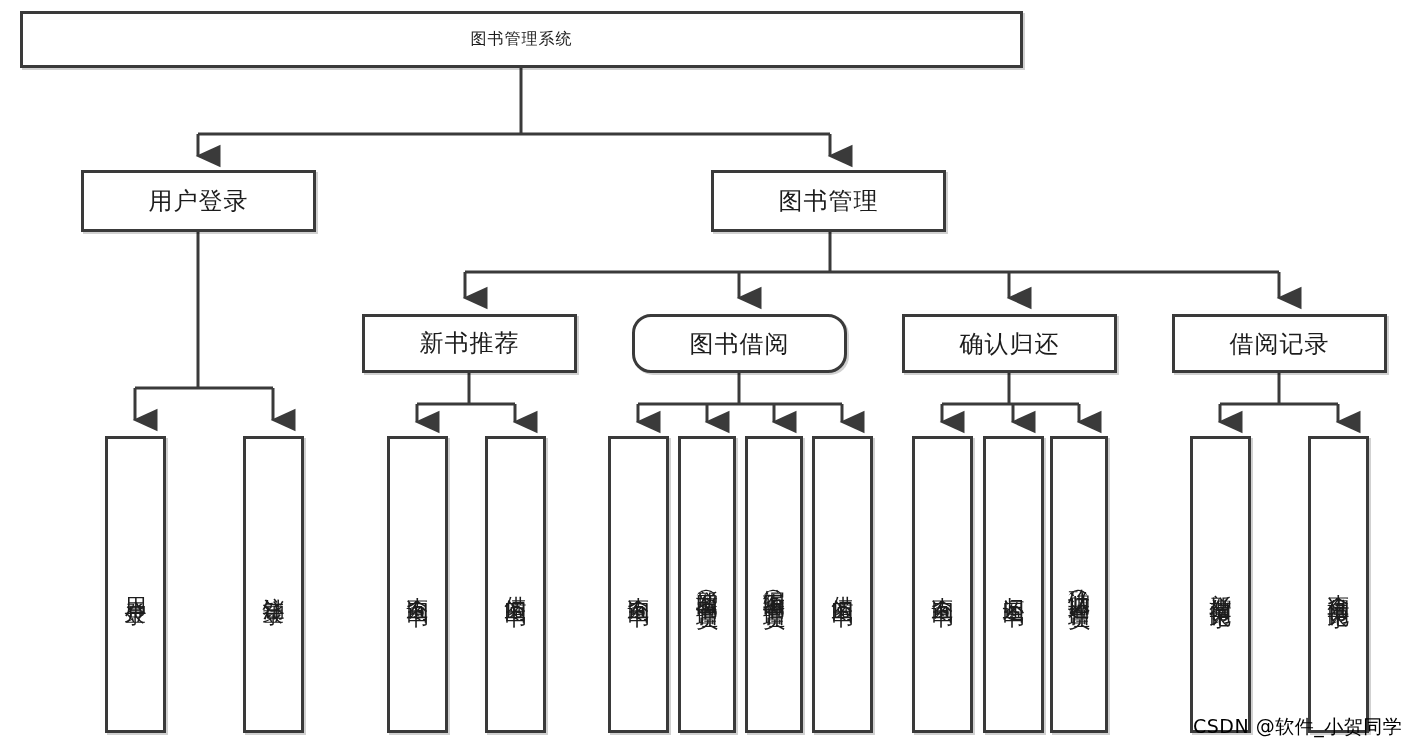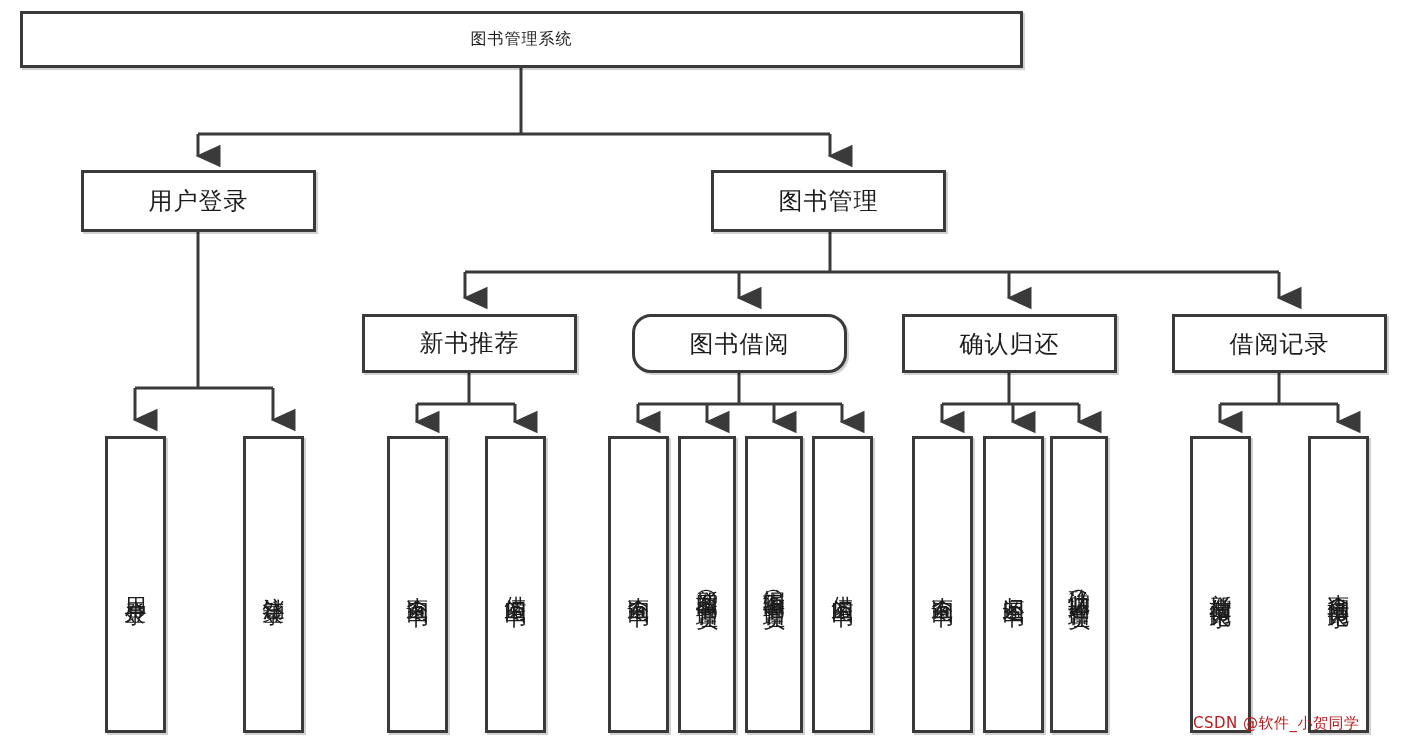--- a/index.html
+++ b/index.html
@@ -52,22 +52,22 @@
   svg.edges {
     position: absolute;
     left: 0;
     top: 0;
     width: 1405px;
     height: 747px;
     pointer-events: none;
   }
   .watermark {
     position: absolute;
-    font-size: 15px;
-    color: #b91c1c;
+    font-size: 19px;
+    color: #000000;
     letter-spacing: 0.5px;
     white-space: nowrap;
     font-family: "DejaVu Sans", sans-serif;
   }
 </style>
 </head>
 <body>
 
 <div id="canvas">
 

